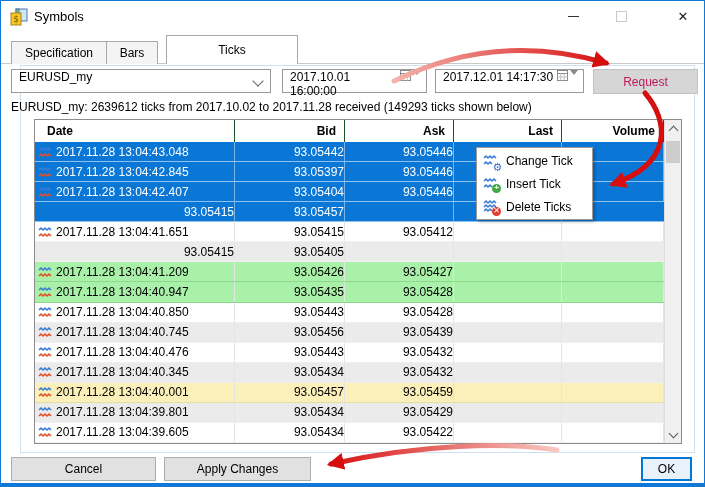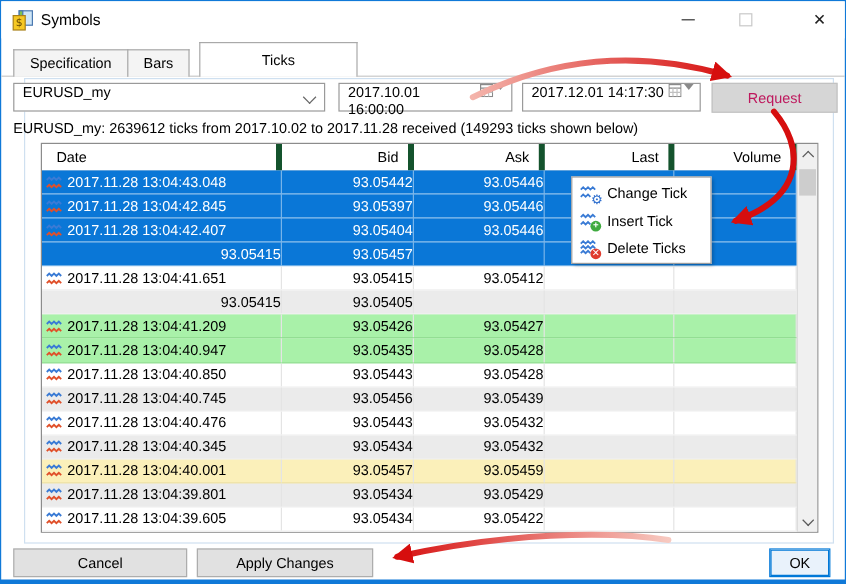--- a/index.html
+++ b/index.html
@@ -38,21 +38,21 @@
   .datebox.d2{left:434px;width:149px;}
   .datebox .cal{margin-left:auto;margin-right:2px;}
   .datebox .drop{width:0;height:0;border-left:4px solid transparent;border-right:4px solid transparent;border-top:5px solid #8a8a8a;margin-right:5px;}
   .btn-request{position:absolute;left:592px;top:68px;width:105px;height:25px;box-sizing:border-box;background:#d6d6d6;border:1px solid #c2c2c2;color:#be185d;font-size:12px;display:flex;align-items:center;justify-content:center;z-index:4;}
 
   .info-line{position:absolute;left:10px;top:99px;font-size:12px;color:#000;z-index:4;}
 
   
   .table{position:absolute;left:33px;top:118px;width:648px;height:325px;box-sizing:border-box;border:1px solid #8c8c8c;background:#fff;z-index:4;}
   .thead{position:absolute;left:0;top:0;right:17px;height:22px;display:grid;grid-template-columns:200px 110px 109px 108px 1fr;align-items:center;background:#fff;border-bottom:1px solid #cfcfcf;font-size:12px;color:#000;}
-  .thead .hc{height:100%;display:flex;align-items:center;box-sizing:border-box;border-right:5px solid #14532d;}
+  .thead .hc{height:100%;display:flex;align-items:center;box-sizing:border-box;border-right:1px solid #14532d;font-weight:bold;}
   .thead .hc.left{padding-left:12px;}
   .thead .hc.right{justify-content:flex-end;padding-right:8px;}
   .tbody{position:absolute;left:0;top:22px;right:17px;bottom:0;display:flex;flex-direction:column;}
   .trow{flex:1;display:grid;grid-template-columns:200px 110px 109px 108px 1fr;align-items:center;font-size:12px;color:#000;border-bottom:1px solid #f0f0f0;box-sizing:border-box;}
   .trow .cell{height:100%;display:flex;align-items:center;box-sizing:border-box;border-right:1px solid #e4e4e4;}
   .trow .cell.date{padding-left:3px;gap:4px;}
   .trow .cell.num{justify-content:flex-end;padding-right:0;}
   .trow.selected{background:#0a77d7;color:#fff;border-bottom-color:rgba(255,255,255,.55);}
   .trow.selected .cell{border-right-color:rgba(255,255,255,.45);}
   .trow.white{background:#ffffff;}

